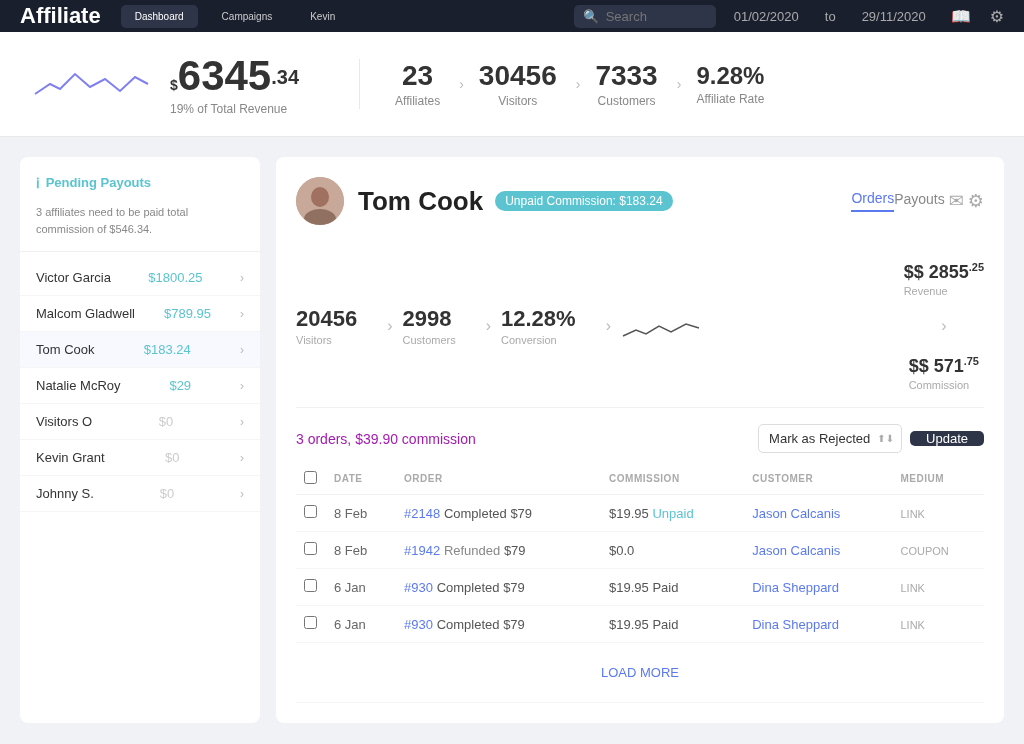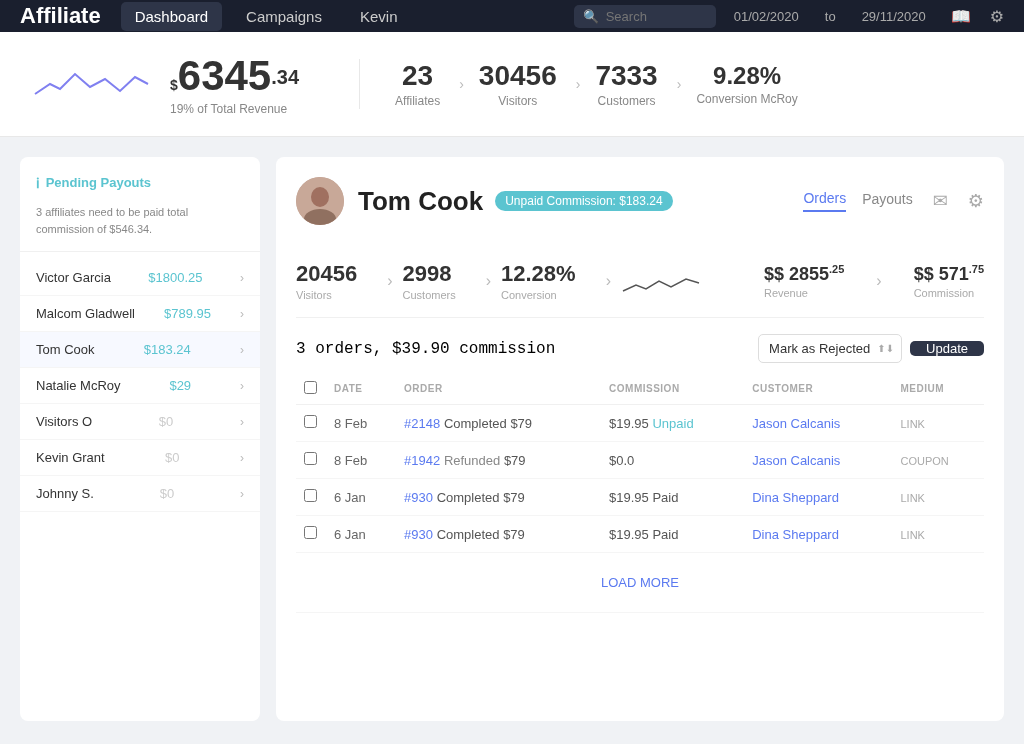--- a/index.html
+++ b/index.html
@@ -18,21 +18,21 @@
       color: #fff;
       font-size: 22px;
       font-weight: 700;
       margin-right: 10px;
     }
     .nav-item {
       color: #ccc;
       padding: 6px 14px;
       border-radius: 5px;
       cursor: pointer;
-      font-size: 15px;
+      font-size: 10px;
     }
     .nav-item.active {
       background: #2e3548;
       color: #fff;
     }
     .nav-spacer { flex: 1; }
     .search-bar {
       display: flex;
       align-items: center;
       background: #2e3548;
@@ -205,21 +205,20 @@
       color: #fff;
       font-size: 12px;
       padding: 3px 10px;
       border-radius: 12px;
       font-weight: 500;
     }
     .detail-tabs {
       margin-left: auto;
       display: flex;
       align-items: center;
-      gap: 16px;
     }
     .tab-item {
       font-size: 14px;
       color: #888;
       cursor: pointer;
       padding-bottom: 4px;
     }
     .tab-item.active {
       color: #5b7af0;
       border-bottom: 2px solid #5b7af0;
@@ -242,37 +241,37 @@
       margin-bottom: 16px;
     }
     .mini-stat {
       display: flex;
       flex-direction: column;
       margin-right: 30px;
     }
     .mini-stat .val { font-size: 22px; font-weight: 700; color: #333; }
     .mini-stat .lbl { font-size: 11px; color: #aaa; margin-top: 2px; }
     .revenue-sparkline { width: 80px; height: 36px; margin-right: 8px; }
-    .mini-revenue { display: flex; align-items: center; margin-left: auto; gap: 32px; }
+    .mini-revenue { display: flex; align-items: center; margin-left: auto; gap: 20px; flex-direction: column; }
     .mini-rev-item { display: flex; flex-direction: column; align-items: flex-start; }
     .mini-rev-item .rv { font-size: 18px; font-weight: 700; color: #333; }
     .mini-rev-item .rv-sup { font-size: 11px; vertical-align: super; }
     .mini-rev-item .rl { font-size: 11px; color: #aaa; margin-top: 2px; }
 
     
     .orders-toolbar {
       display: flex;
       align-items: center;
       justify-content: flex-end;
       margin-bottom: 10px;
       gap: 8px;
       font-size: 12px;
       color: #888;
     }
-    .orders-count { margin-right: auto; font-size: 16px; color: #000000; font-family: Liberation Mono, monospace; }
+    .orders-count { margin-right: auto; font-size: 14px; color: #a21caf; }
     .select-wrapper {
       position: relative;
       display: inline-flex;
       align-items: center;
     }
     .status-select {
       appearance: none;
       border: 1px solid #ddd;
       border-radius: 5px;
       padding: 6px 30px 6px 10px;
@@ -382,21 +381,21 @@
     <span class="label">Visitors</span>
   </div>
   <span class="stat-chevron">›</span>
   <div class="stat-item">
     <span class="value">7333</span>
     <span class="label">Customers</span>
   </div>
   <span class="stat-chevron">›</span>
   <div class="stat-item">
     <span class="pct">9.28%</span>
-    <span class="label">Conversion McRoy</span>
+    <span class="label">Affiliate Rate</span>
   </div>
 </div>
 
 <div class="main-content">
 
   <div class="sidebar">
     <div class="sidebar-header">
       <span class="info-icon">ℹ</span>
       <span>Pending Payouts</span>
     </div>

